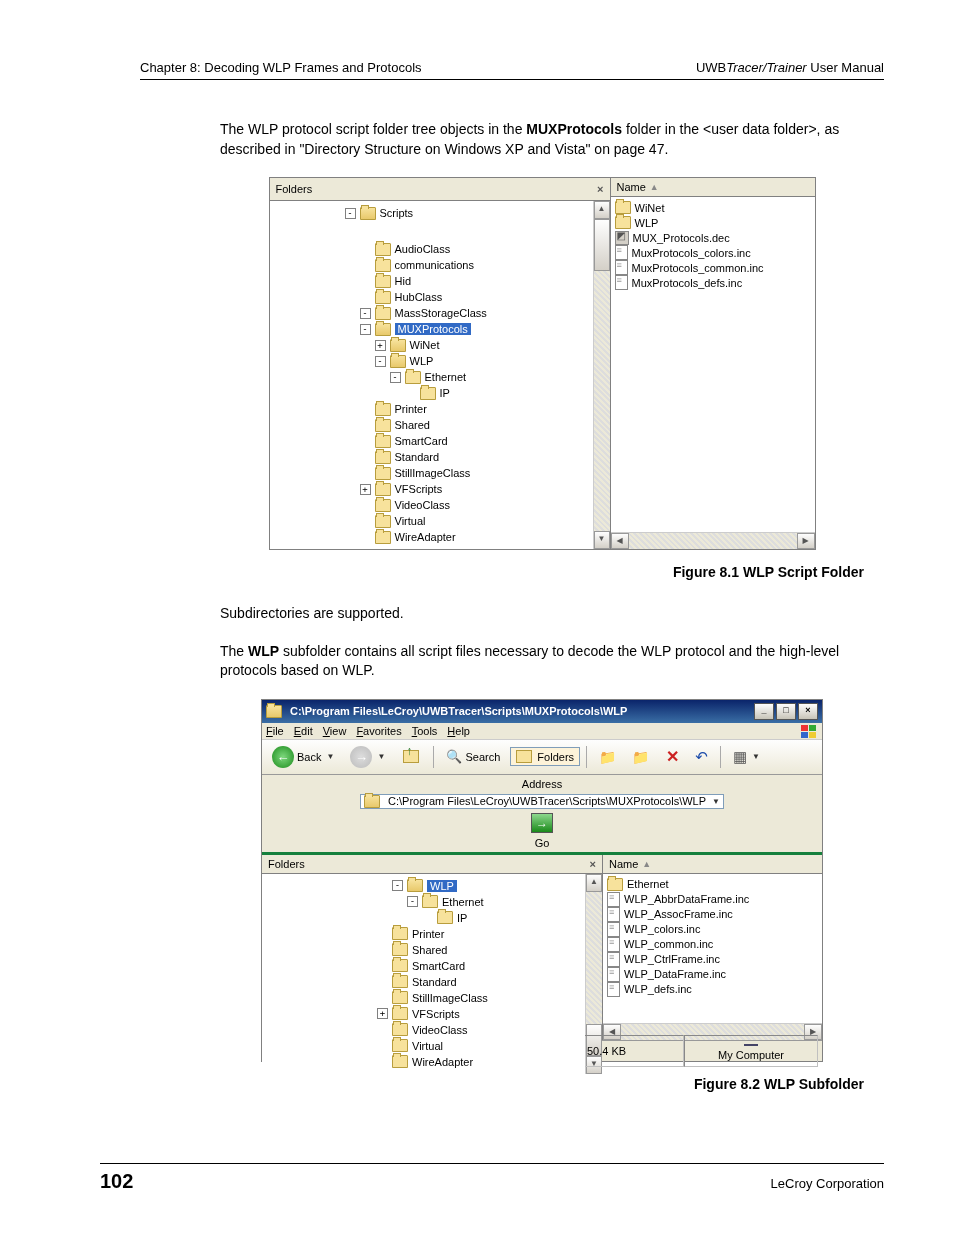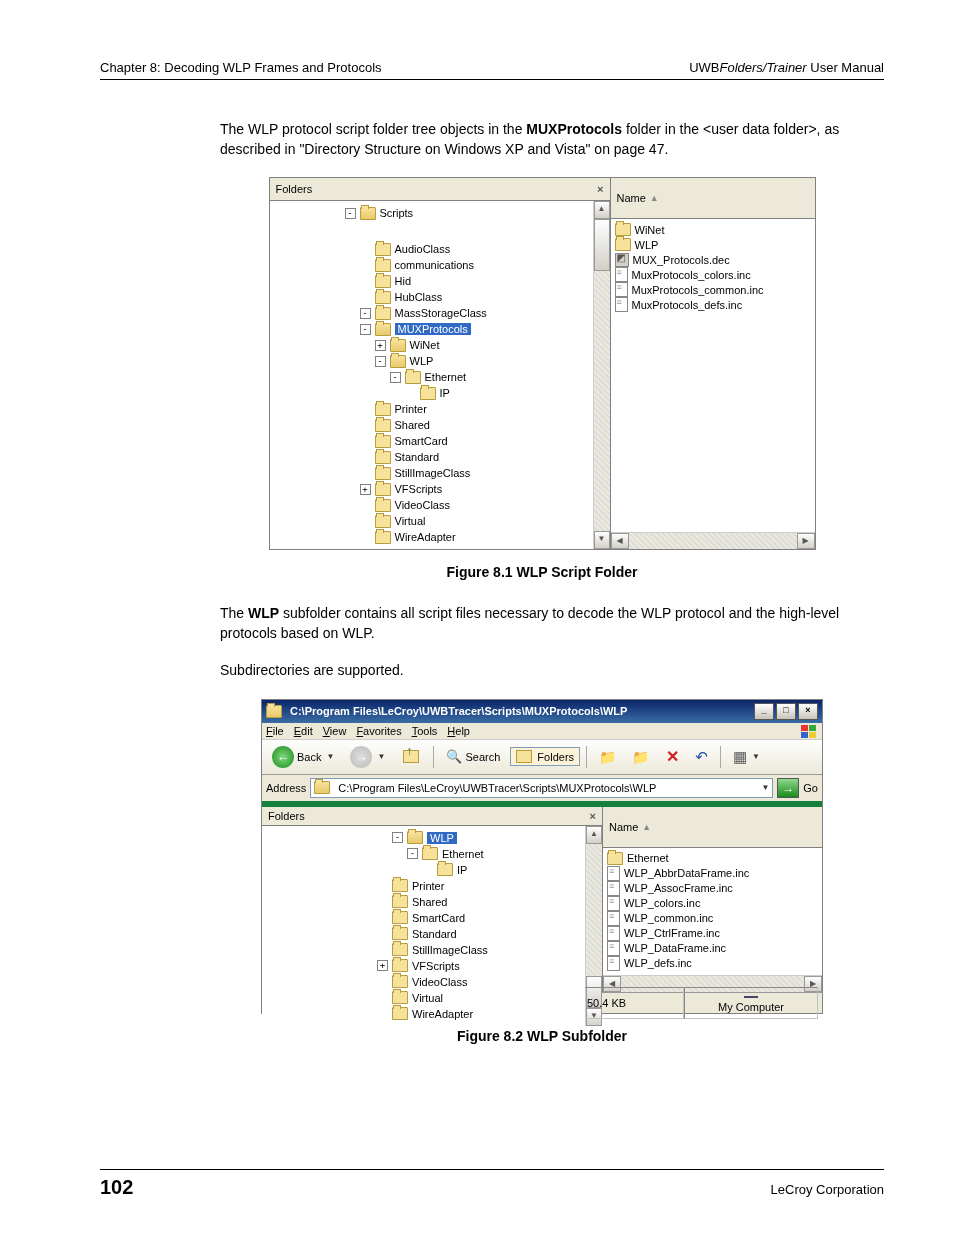--- a/index.html
+++ b/index.html
@@ -17,37 +17,38 @@
     min-height: 1235px;
     position: relative;
   }
   .header {
     display: flex;
     justify-content: space-between;
     font-size: 13px;
     border-bottom: 1px solid #000;
     padding-bottom: 4px;
     margin-bottom: 40px;
+    margin-left: 40px;
   }
   .content {
     margin-left: 120px;
     margin-right: 20px;
   }
   .para {
     line-height: 1.4;
     margin: 0 0 18px 0;
   }
   .caption {
     font-weight: bold;
-    text-align: center;
+    text-align: right;
     margin: 14px 0 24px 0;
   }
   .footer {
     position: absolute;
-    bottom: 36px;
+    bottom: 42px;
     left: 100px;
     right: 70px;
     display: flex;
     justify-content: space-between;
     align-items: baseline;
     border-top: 1px solid #000;
     padding-top: 6px;
   }
   .page-num {
     font-weight: 900;
@@ -94,21 +95,21 @@
   }
   .close-x {
     font-family: Arial;
     font-size: 11px;
     font-weight: bold;
     color: #555;
   }
   .col-header {
     background: #ece9d8;
     border-bottom: 1px solid #808080;
-    padding: 14px 6px;
+    padding: 3px 6px;
     font-size: 11px;
     display:flex;
     align-items:center;
     gap:4px;
   }
   .tree {
     background: #fff;
     flex: 1;
     overflow: auto;
     padding: 4px 0;
@@ -302,22 +303,23 @@
   .folders-ico{width:14px;height:11px;background:#f7e29c;border:1px solid #b89d3d;margin-right:2px;}
   .icon-x{color:#cc2222;font-weight:bold;font-size:16px;}
   .icon-undo{color:#1a4aaa;font-size:15px;}
   .views-ico{color:#555;font-size:15px;}
   .addrbar{
     background:#ece9d8;
     padding:3px 4px;
     display:flex;
     align-items:center;
     gap:4px;
-    border-bottom:6px solid #15803d;
+    border-bottom:3px solid #15803d;
     font-size:11px;
+    flex-direction:column;
   }
   .addr-input{
     flex:1;
     background:#fff;
     border:1px solid #7f9db9;
     height:18px;
     display:flex;
     align-items:center;
     padding:0 3px;
     gap:4px;
@@ -355,21 +357,21 @@
   }
   .drop-arr{font-size:8px;color:#333;margin-left:2px;}
 </style>
 </head>
 <body>
 
 <div class="page">
   <div class="header">
     <span>Chapter 8: Decoding WLP Frames and Protocols</span>
     <span>
-      <span>UWB</span><i>Folders/Trainer</i><span>  User Manual</span>
+      <span>UWB</span><i>Tracer/Trainer</i><span>  User Manual</span>
     </span>
   </div>
 
   <div class="content">
     <p class="para">
       <span>The WLP protocol script folder tree objects in the </span><b>MUXProtocols</b><span> folder in the &lt;user data folder&gt;, as described in "Directory Structure on Windows XP and Vista" on page 47.</span>
     </p>
 
     <div class="screenshot ss1">
       <div class="panes">
@@ -524,25 +526,25 @@
             <div class="scroll-btn">◀</div>
             <div class="scroll-track"></div>
             <div class="scroll-btn">▶</div>
           </div>
         </div>
       </div>
     </div>
 
     <p class="caption">Figure 8.1     WLP Script Folder</p>
 
+    <p class="para">Subdirectories are supported.</p>
+
     <p class="para">
       <span>The </span><b>WLP</b><span> subfolder contains all script files necessary to decode the WLP protocol and the high-level protocols based on WLP.</span>
     </p>
-
-    <p class="para">Subdirectories are supported.</p>
 
     <div class="screenshot ss2">
       <div class="titlebar">
         <span style="display:flex;align-items:center;gap:4px;">
           <span class="folder-icon open"></span>
           <span>C:\Program Files\LeCroy\UWBTracer\Scripts\MUXProtocols\WLP</span>
         </span>
         <span class="winbtns">
           <span class="winbtn">_</span>
           <span class="winbtn">□</span>

